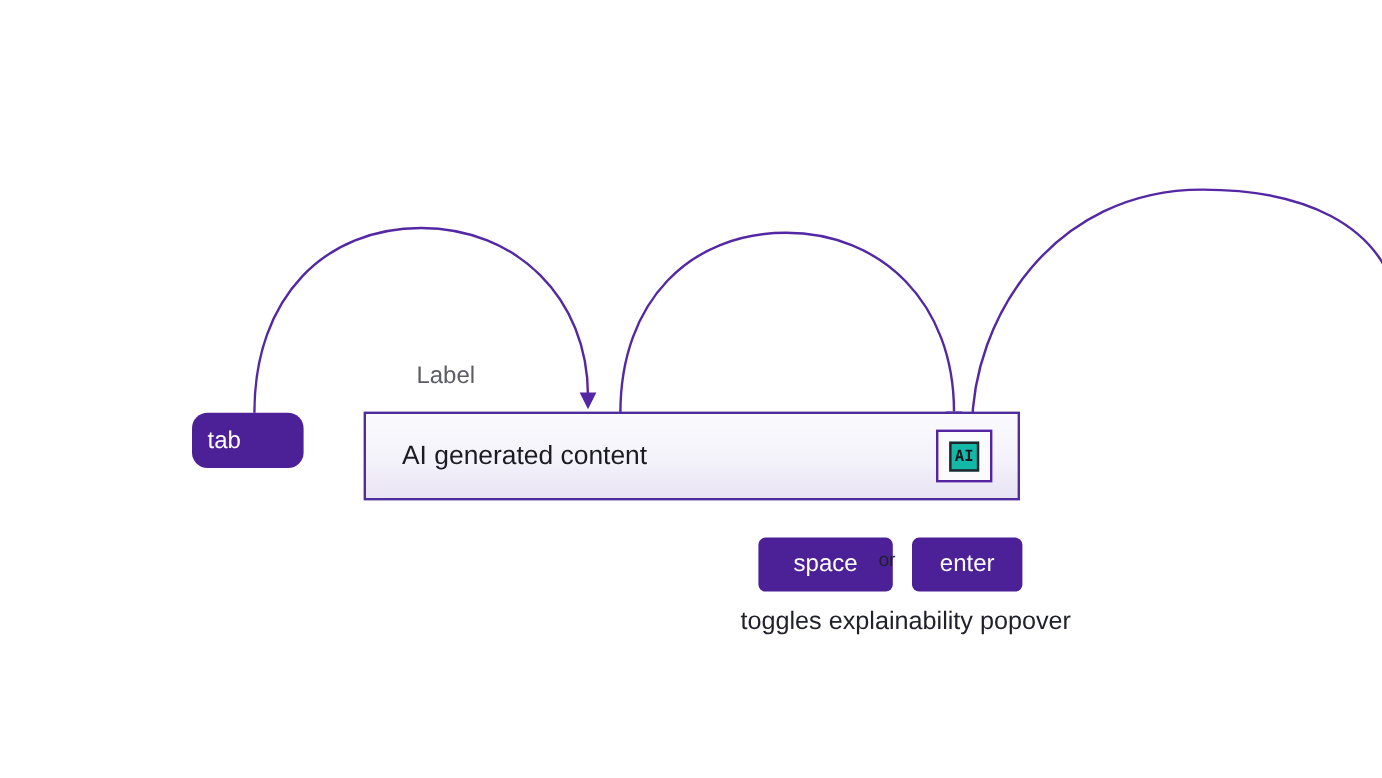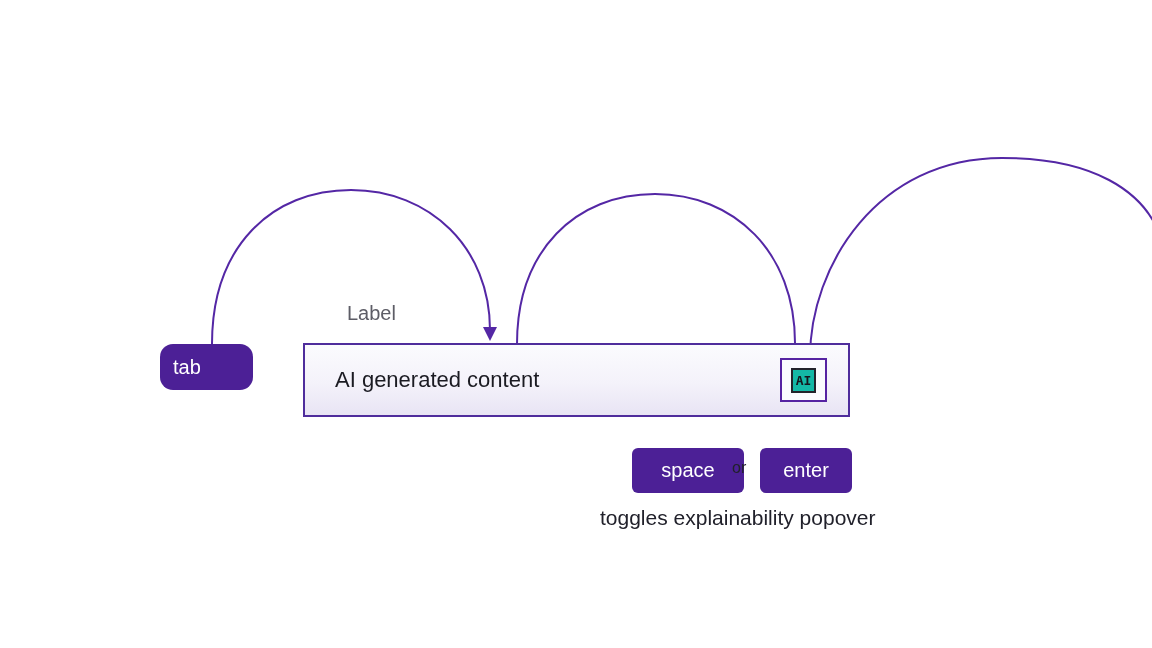--- a/index.html
+++ b/index.html
@@ -118,21 +118,21 @@
   }
   .or-text {
     position: absolute;
     left: 732px;
     top: 459px;
     font-size: 16px;
     color: #21212b;
   }
   .caption {
     position: absolute;
-    left: 600px;
+    left: 617px;
     top: 506px;
     font-size: 21px;
     color: #21212b;
     white-space: nowrap;
   }
 </style>
 </head>
 <body>
 
 <div class="canvas">

